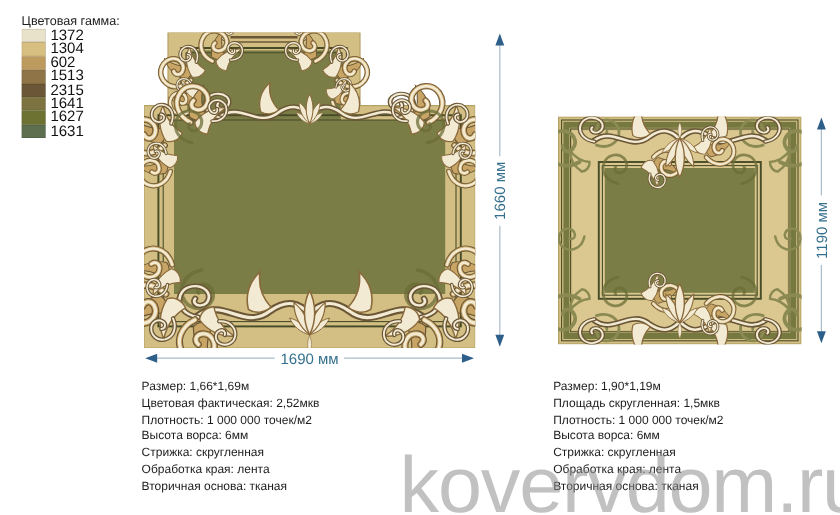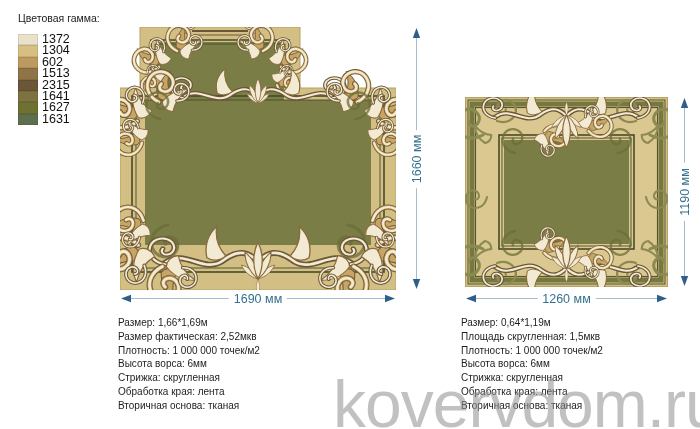--- a/index.html
+++ b/index.html
@@ -2,21 +2,21 @@
 <html style="--tan: #d3bf83; --tanEdge: #b5a265; --green: #7b7d46; --greenBand: #75783f; --darkLine: #474c28; --beige: #dbc890; --cream: #f2ead2; --ornTan: #c9a565; --ornBrown: #8a6a3c; --ornDark: #6b5737; --oliveOrn: #8a8a52; --greenShadow: #6b6e38; --dimLine: #a9bcc9; --dimArrow: #2d5f8a; --dimText: #35708e; --specText: #1d1d1d; --watermark: #909090;"><head>
 <meta charset="utf-8">
 <style>
   html,body{margin:0;padding:0;background:#fff;}
   .canvas{
     position:relative;width:700px;height:429px;background:#ffffff;overflow:hidden;
     font-family:"Liberation Sans", sans-serif;
   }
   
   .palette{position:absolute;left:18px;top:12px;}
-  .palette-title{font-size:10.5px;color:#222;margin-bottom:10px;}
+  .palette-title{font-size:10.5px;color:#222;}
   .swatch-row{display:flex;align-items:center;height:11.4px;}
   .swatch{width:20px;height:11.4px;display:inline-block;box-shadow:inset 0 0 0 0.5px rgba(0,0,0,.18);}
   .swatch-label{font-size:12.5px;color:#111;margin-left:4px;line-height:11.4px;}
   
   .carpet{position:absolute;}
   .carpet-left{left:120px;top:27px;}
   .carpet-right{left:465px;top:97px;}
   .tan-bg{fill:var(--tan);stroke:var(--tanEdge);stroke-width:1;}
   .green-bg{fill:var(--green);}
   .beige-bg{fill:var(--beige);}
@@ -221,50 +221,42 @@
 
   <div class="dim dim-v" style="left:409px;top:27px;width:15px;height:263px;">
     <svg width="15" height="263" viewBox="0 0 15 263">
       <line class="dim-line" x1="7.5" y1="3" x2="7.5" y2="260"></line>
       <polygon class="dim-arrow" points="7.5,1 3.8,11 11.2,11"></polygon>
       <polygon class="dim-arrow" points="7.5,262 3.8,252 11.2,252"></polygon>
     </svg>
     <span class="dim-label">1660 мм</span>
   </div>
 
-  <div class="dim dim-h" style="left:465px;top:291px;width:203px;height:15px;">
-    <svg width="203" height="15" viewBox="0 0 203 15">
-      <line class="dim-line" x1="3" y1="7.5" x2="200" y2="7.5"></line>
-      <polygon class="dim-arrow" points="1,7.5 11,3.8 11,11.2"></polygon>
-      <polygon class="dim-arrow" points="202,7.5 192,3.8 192,11.2"></polygon>
-    </svg>
-    <span class="dim-label">1260 мм</span>
-  </div>
 
   <div class="dim dim-v" style="left:677px;top:97px;width:15px;height:190px;">
     <svg width="15" height="190" viewBox="0 0 15 190">
       <line class="dim-line" x1="7.5" y1="3" x2="7.5" y2="187"></line>
       <polygon class="dim-arrow" points="7.5,1 3.8,11 11.2,11"></polygon>
       <polygon class="dim-arrow" points="7.5,189 3.8,179 11.2,179"></polygon>
     </svg>
     <span class="dim-label">1190 мм</span>
   </div>
 
   <div class="specs specs-left">
     <div>Размер: 1,66*1,69м</div>
-    <div>Размер фактическая: 2,52мкв</div>
+    <div>Цветовая фактическая: 2,52мкв</div>
     <div>Плотность: 1 000 000 точек/м2</div>
     <div>Высота ворса: 6мм</div>
     <div>Стрижка: скругленная</div>
     <div>Обработка края: лента</div>
     <div>Вторичная основа: тканая</div>
   </div>
 
   <div class="specs specs-right">
-    <div>Размер: 0,64*1,19м</div>
+    <div>Размер: 1,90*1,19м</div>
     <div>Площадь скругленная: 1,5мкв</div>
     <div>Плотность: 1 000 000 точек/м2</div>
     <div>Высота ворса: 6мм</div>
     <div>Стрижка: скругленная</div>
     <div>Обработка края: лента</div>
     <div>Вторичная основа: тканая</div>
   </div>
 
   <div class="watermark">kovervdom.ru</div>
 

